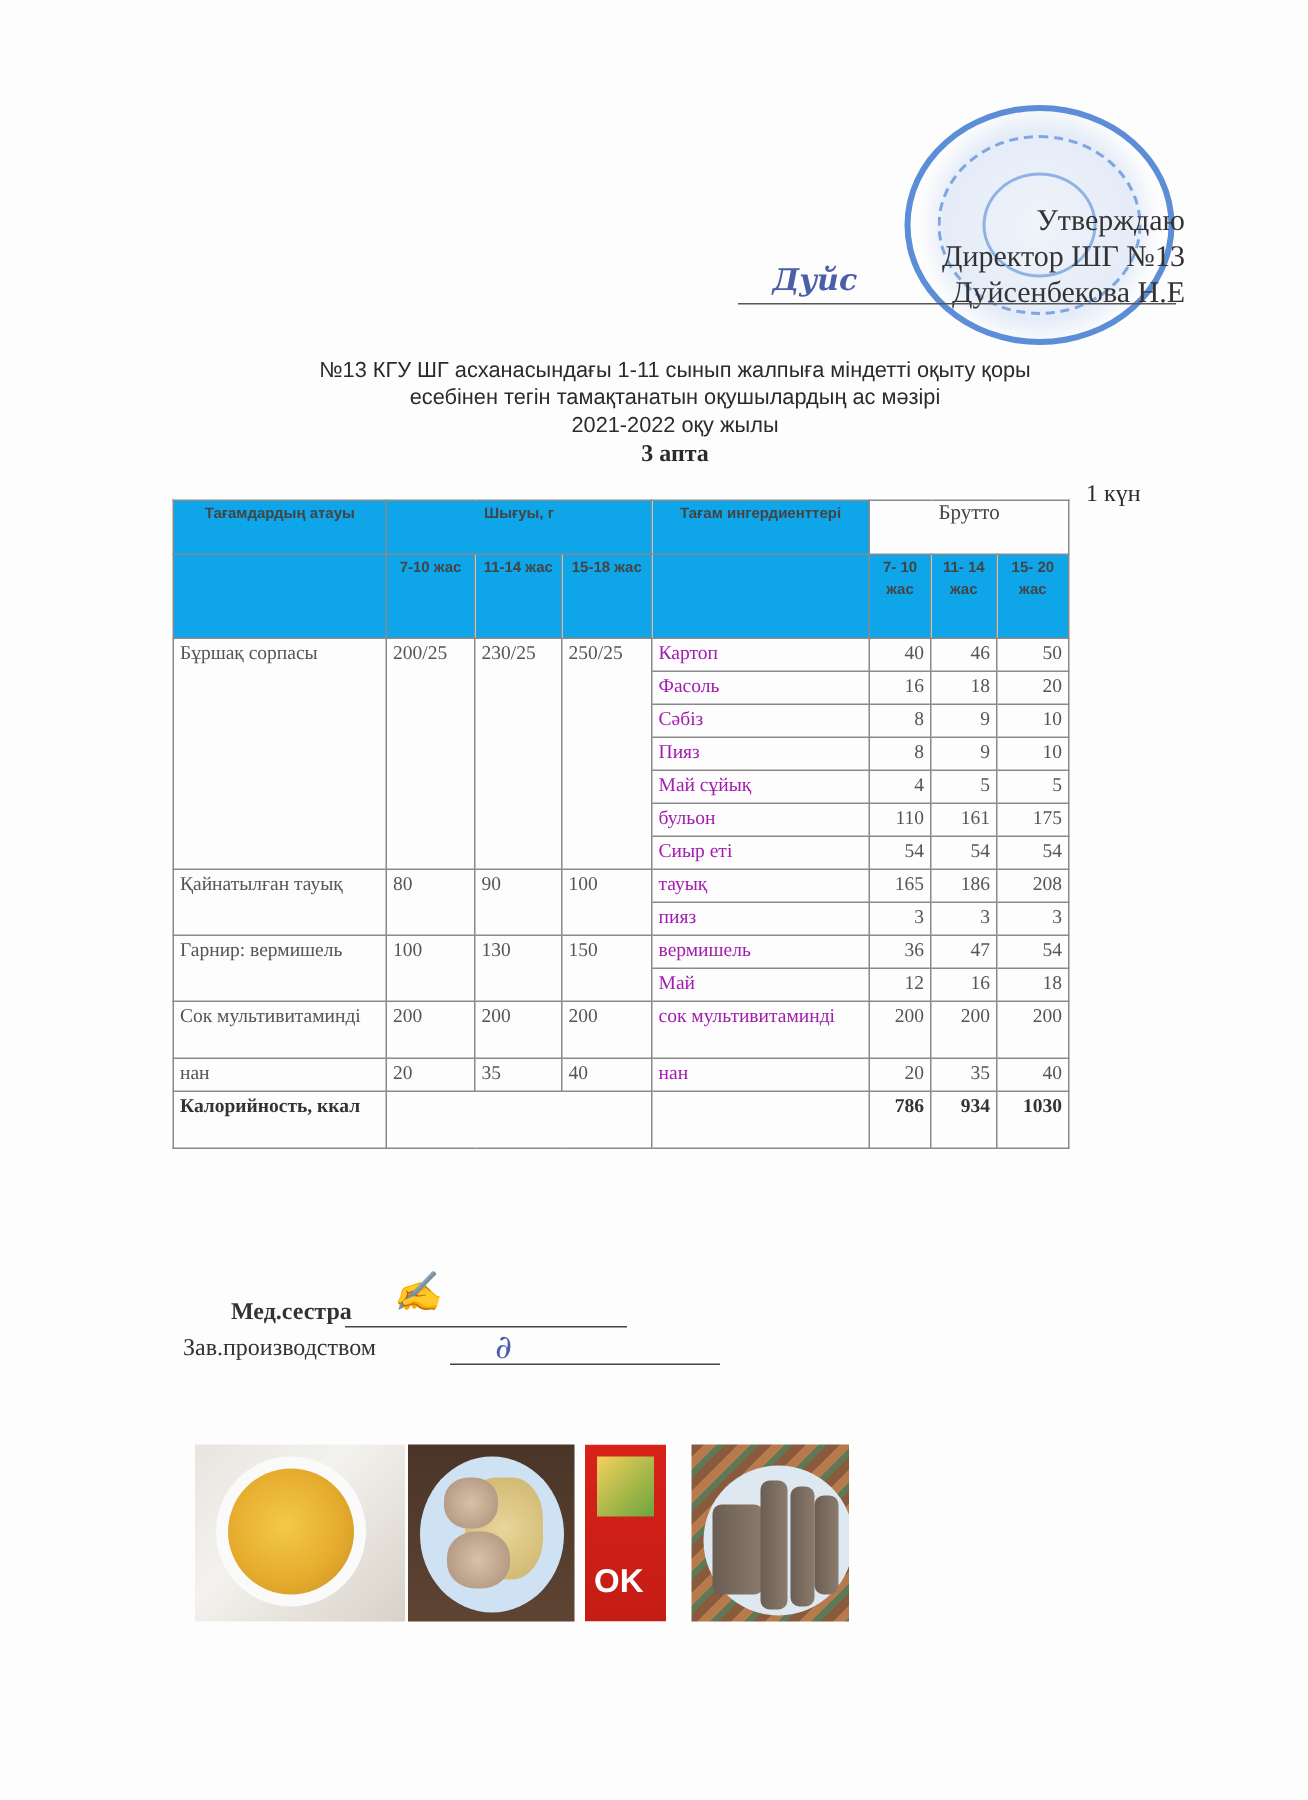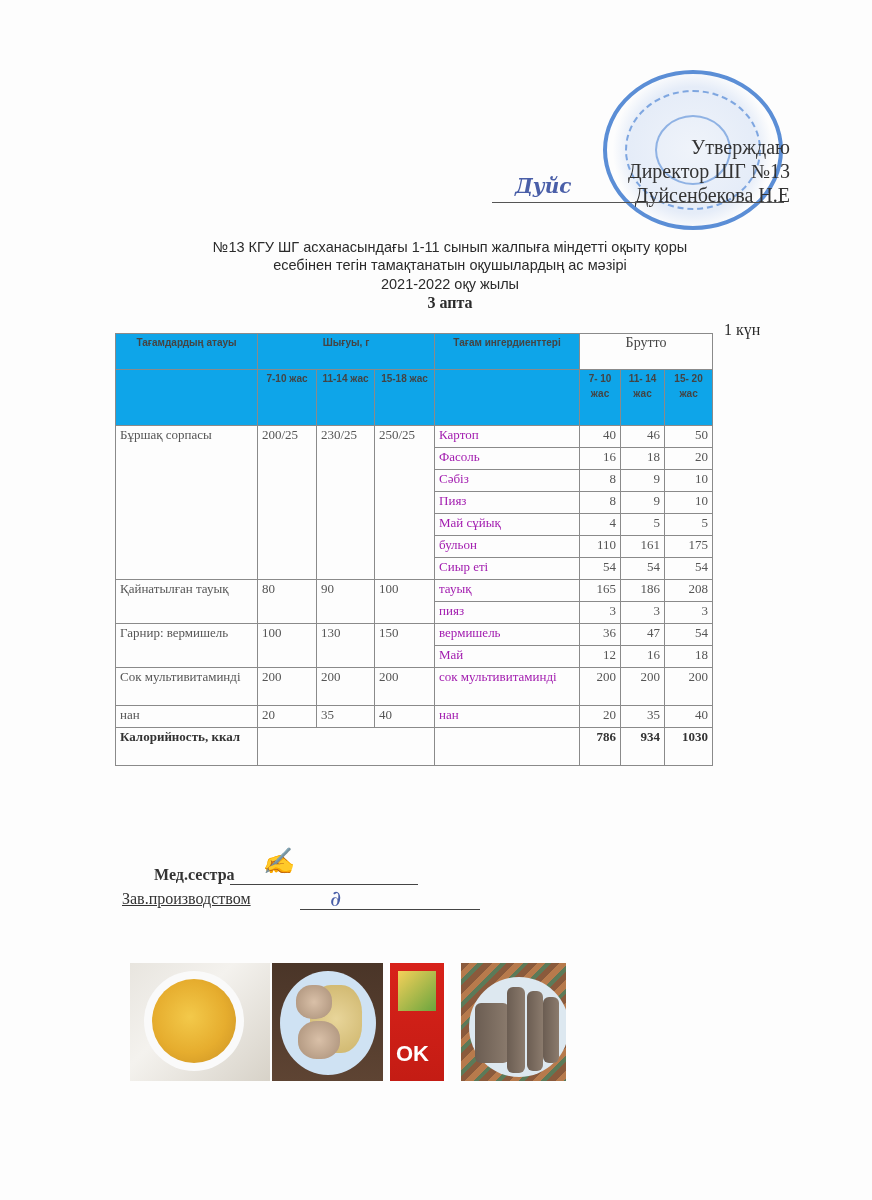--- a/index.html
+++ b/index.html
@@ -230,21 +230,21 @@
     <td class="bnum bold">934</td>
     <td class="bnum bold">1030</td>
   </tr>
 </tbody>
   </table>
 
 <div class="abs foot" style="left:122px; top:866px;margin-left:32px;">Мед.сестра</div>
 <div class="abs foot-line" style="left:230px; top:884px; width:188px;"></div>
 <div class="abs sig-scribble" style="left:262px; top:846px; font-size:26px;">✍</div>
 
-<div class="abs foot" style="left:122px; top:890px; font-weight:normal; font-family:'Liberation Serif',serif;text-decoration:underline;">Зав.производством</div>
+<div class="abs foot" style="left:122px; top:890px; font-weight:normal; font-family:'Liberation Serif',serif;">Зав.производством</div>
 <div class="abs foot-line" style="left:300px; top:909px; width:180px;"></div>
 <div class="abs sig-scribble" style="left:330px; top:886px; font-size:22px;">∂</div>
 
 <div class="abs photo soup">
   <div class="soup-bowl"></div>
   <div class="soup-liquid"></div>
 </div>
 <div class="abs photo chicken">
   <div class="plate"></div>
   <div class="pasta"></div>

